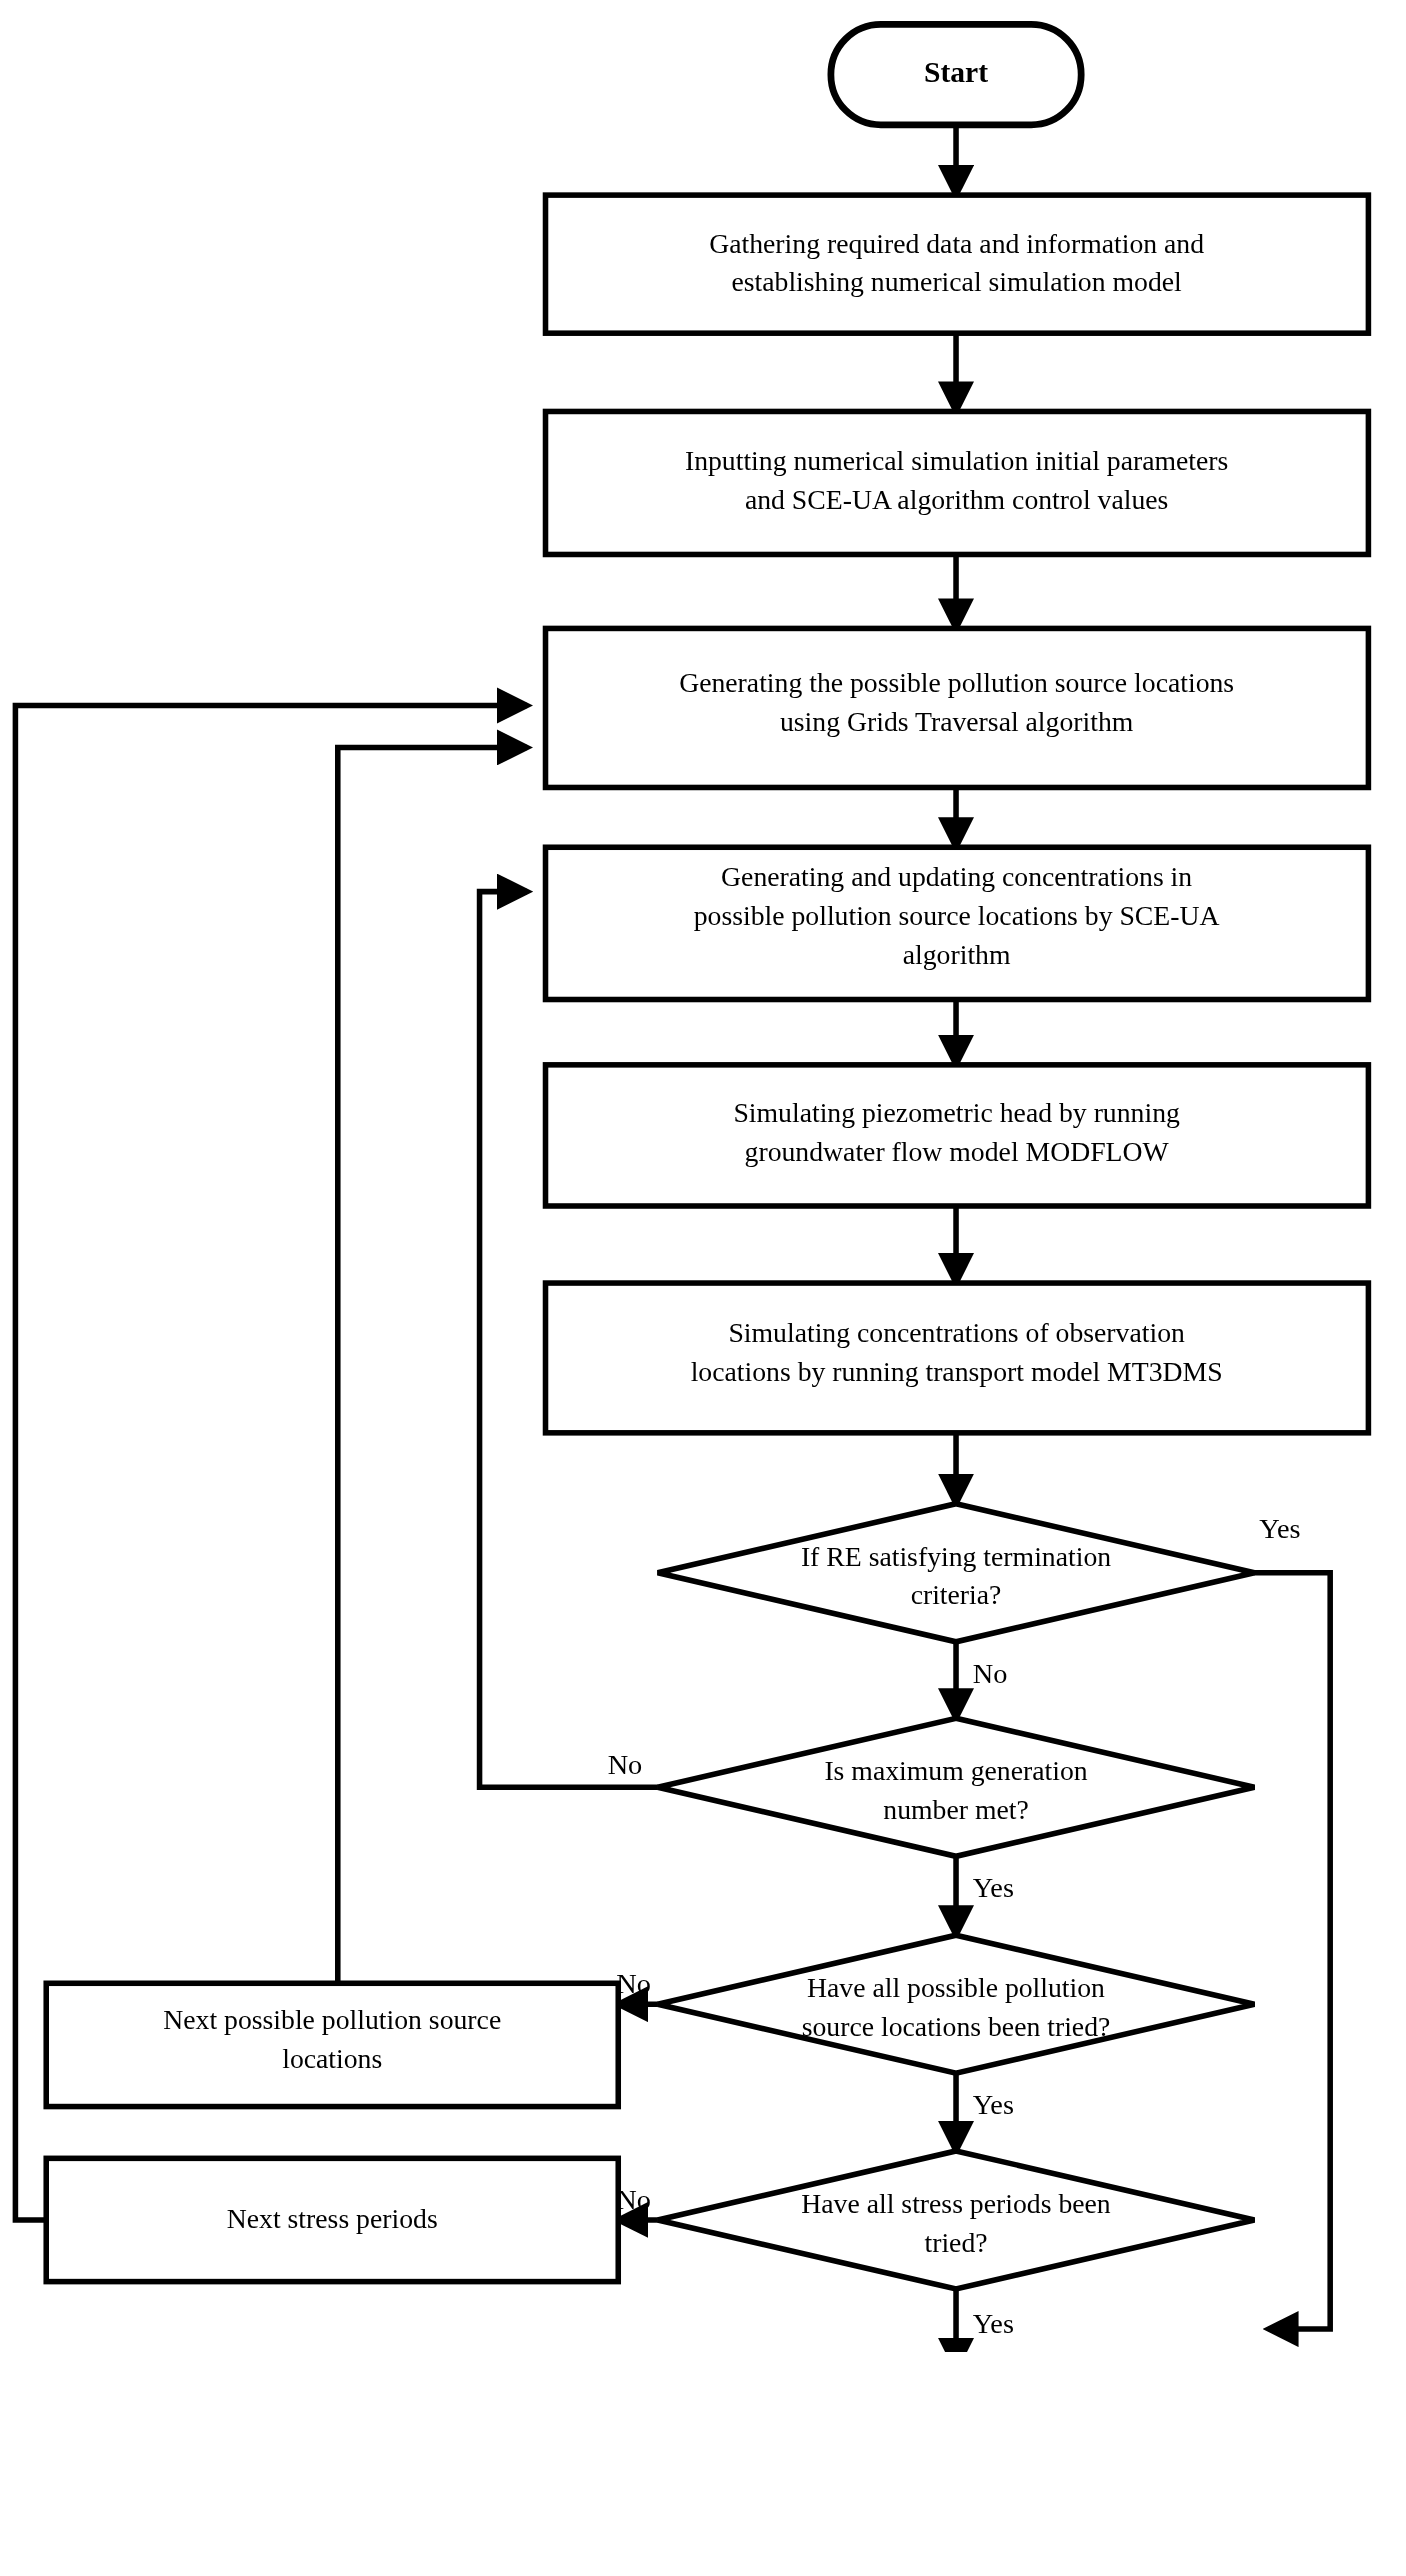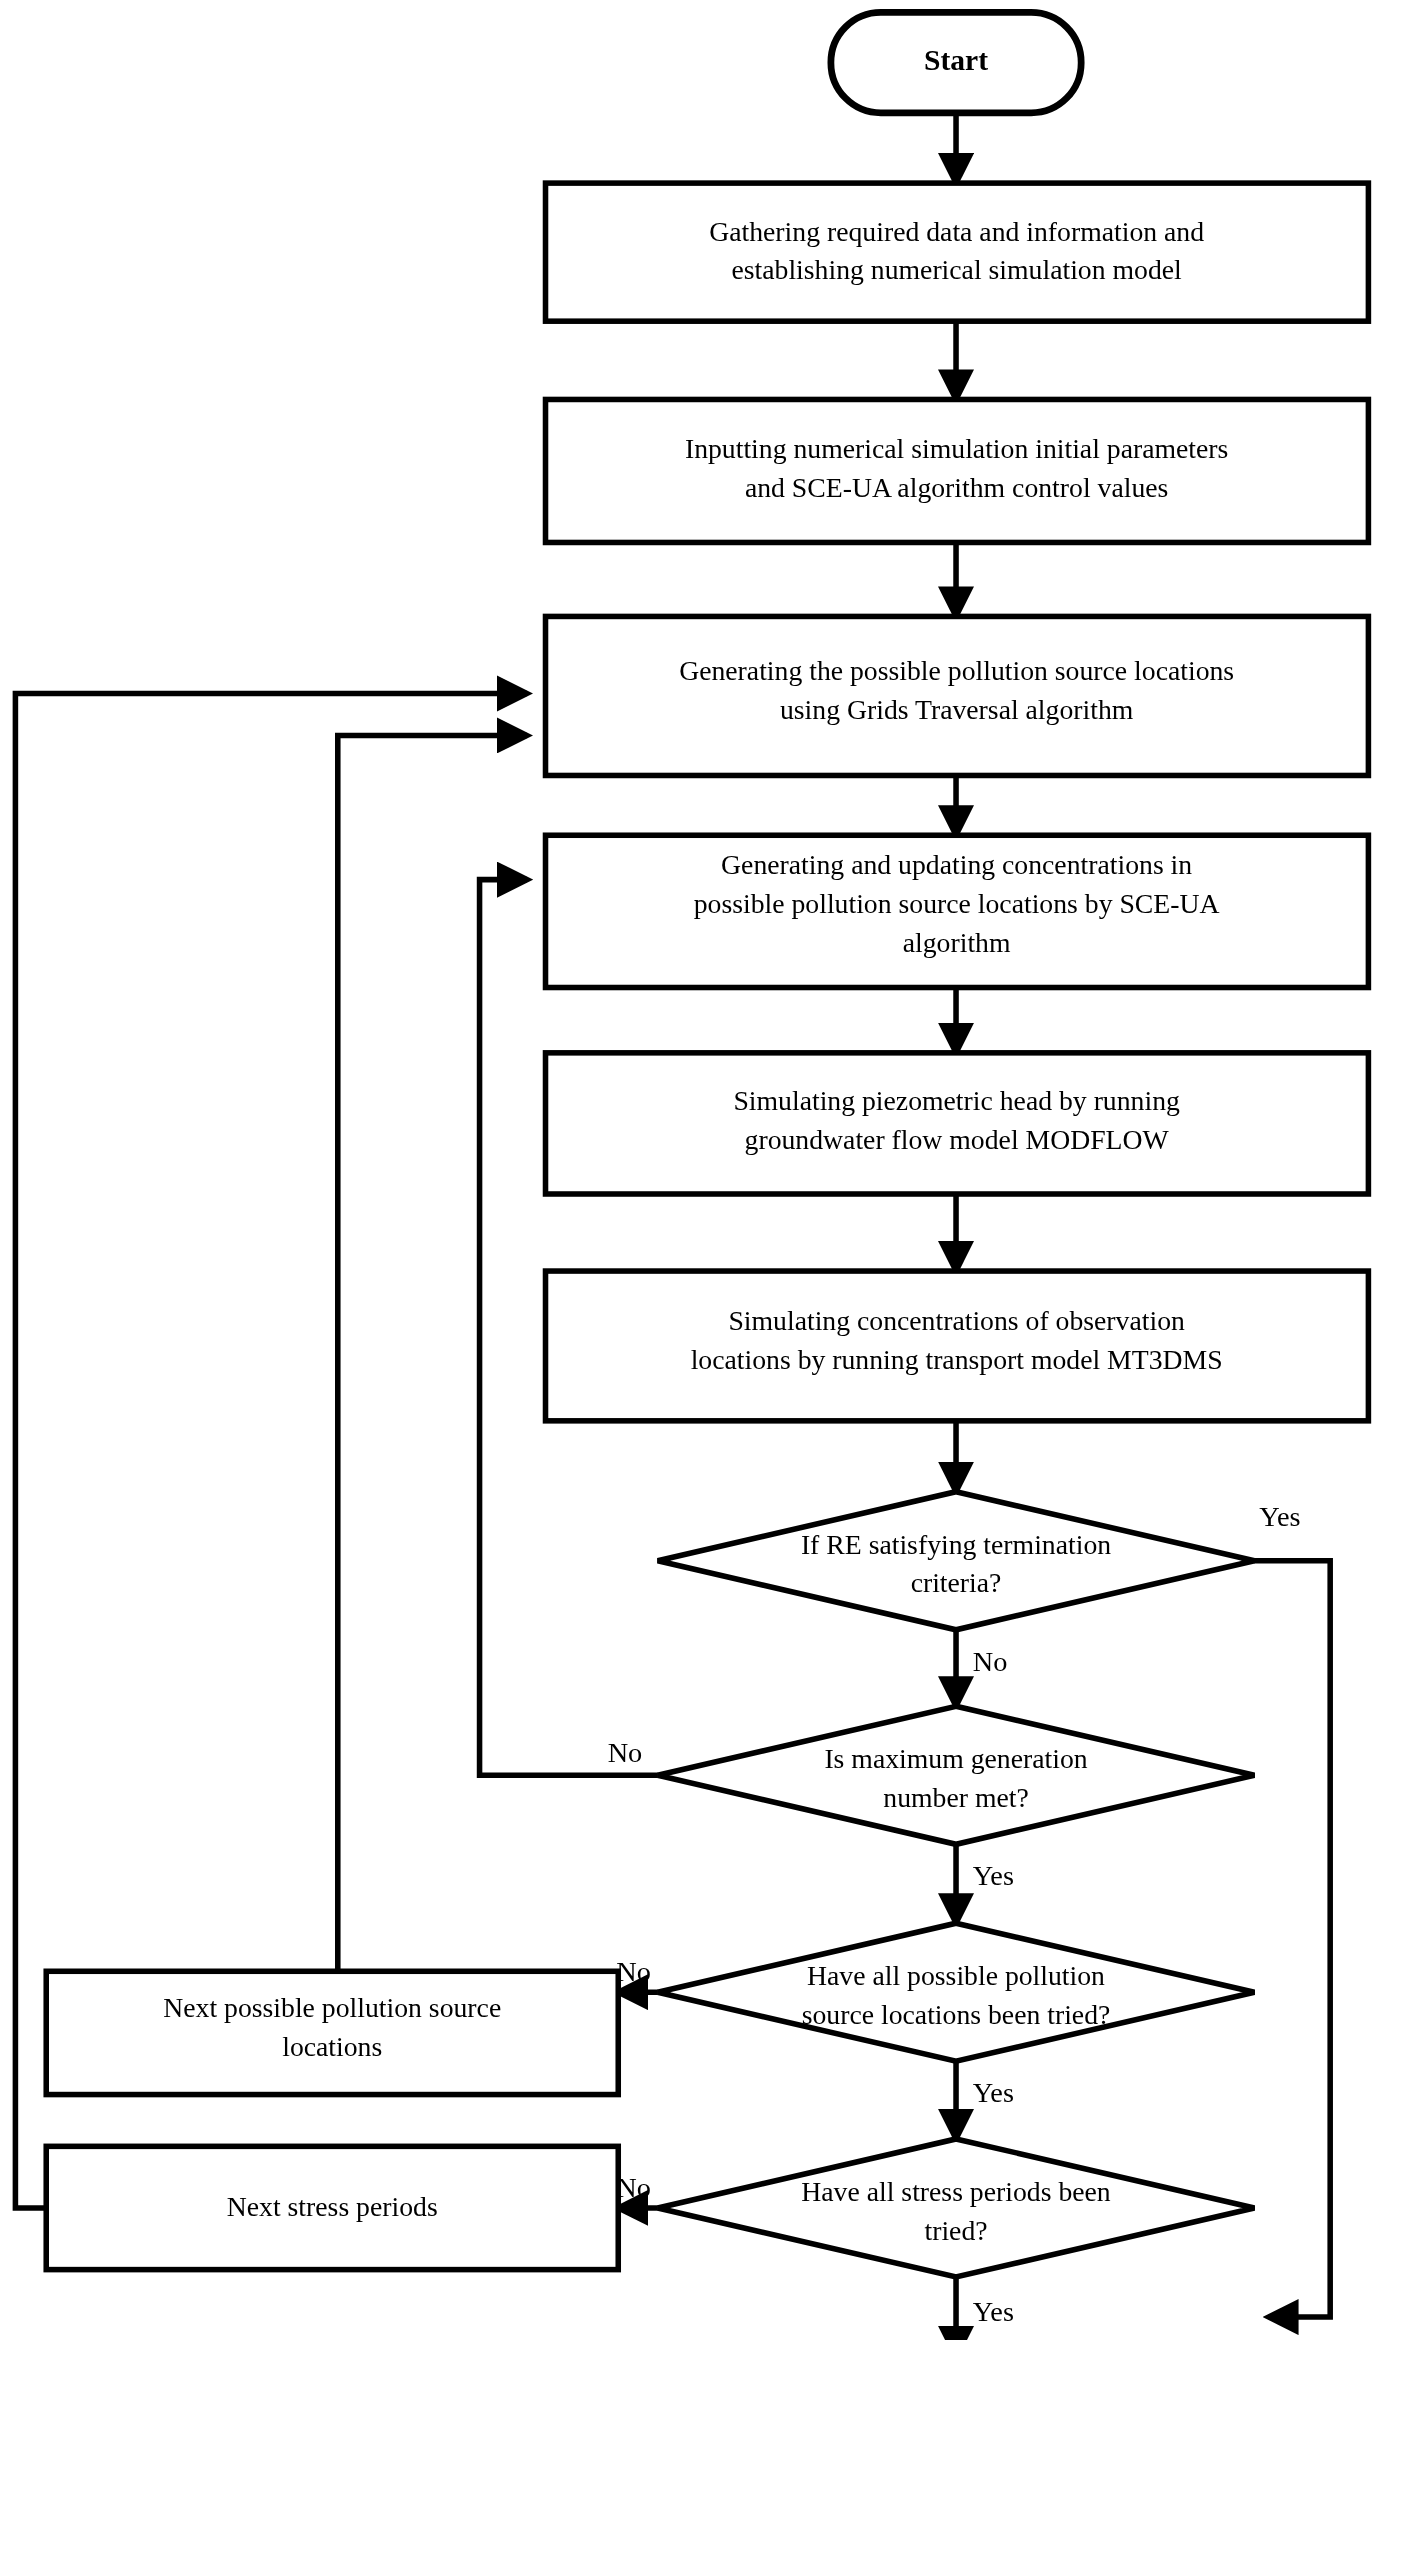--- a/index.html
+++ b/index.html
@@ -3,20 +3,21 @@
 <meta charset="utf-8">
 <style>
   html,body{margin:0;padding:0;background:#ffffff;}
   #page{
     position:relative;
     width:1406px;
     height:2340px;
     background:#ffffff;
     font-family:"Liberation Serif","DejaVu Serif",serif;
     overflow:hidden;
+    margin-top:12px;
   }
   svg#flow{position:absolute;top:0;left:0;width:1406px;height:2576px;display:block;}
   .shape{fill:#ffffff;stroke:#000000;stroke-width:9;}
   .term{fill:#ffffff;stroke:#000000;stroke-width:11;}
   .conn{stroke:#000000;stroke-width:9;fill:none;}
   .nodetext{
     font-family:"Liberation Serif","DejaVu Serif",serif;
     font-size:45px;
     fill:#000000;
     text-anchor:middle;

